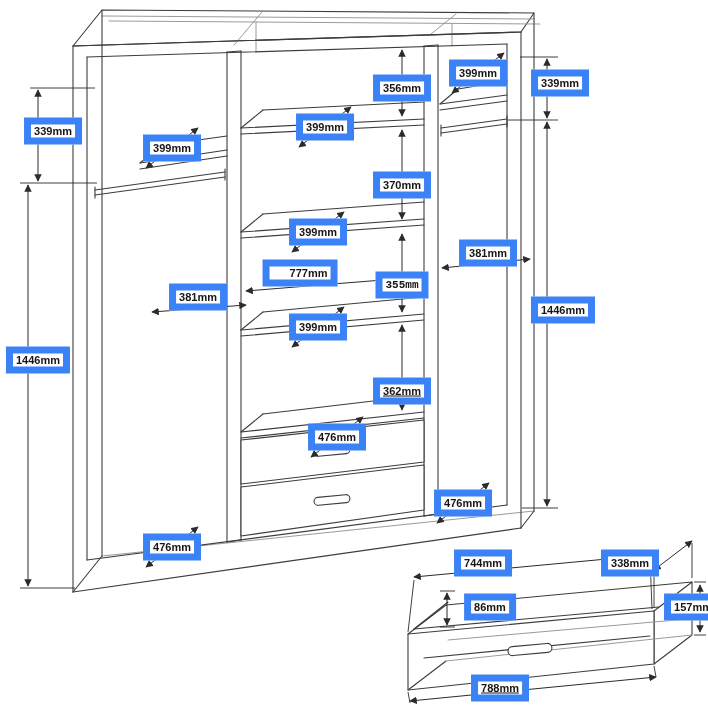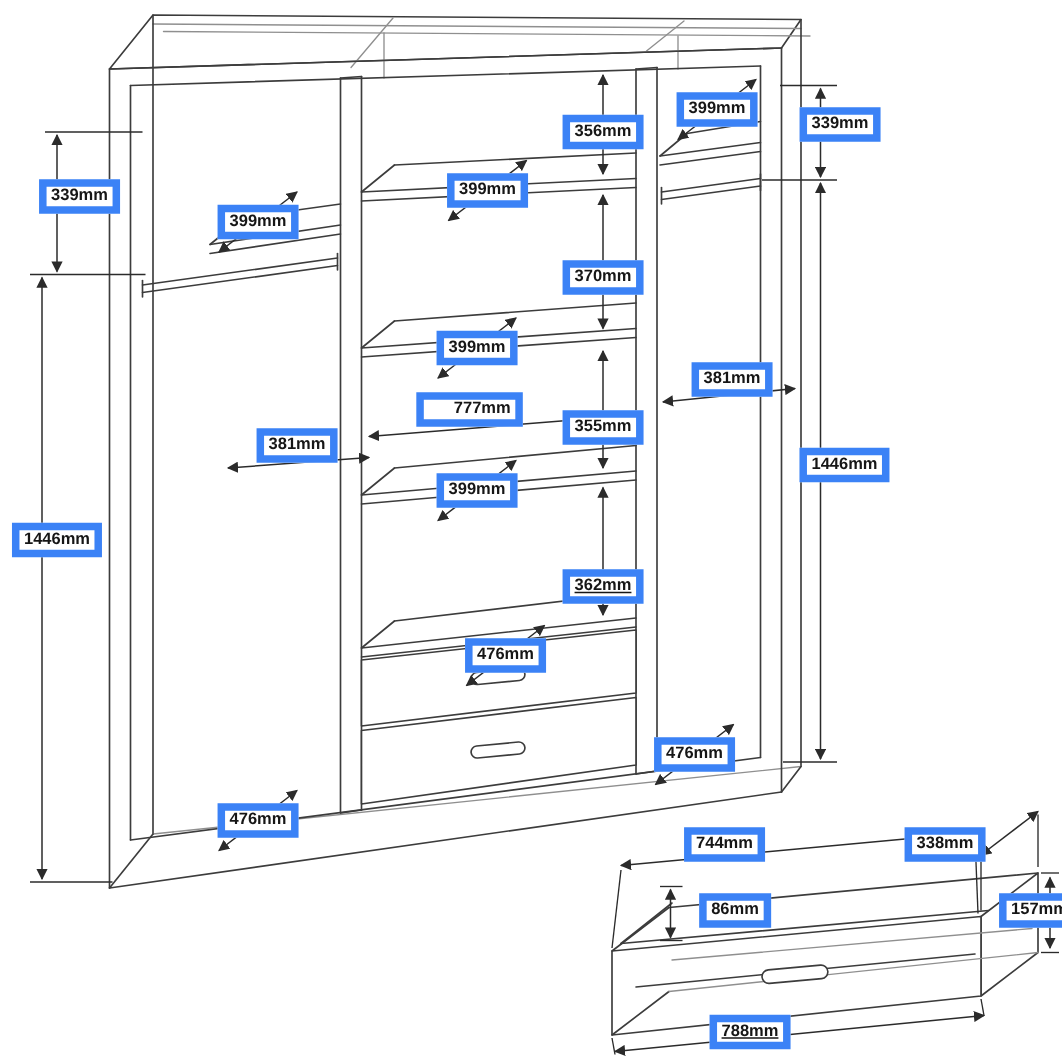--- a/index.html
+++ b/index.html
@@ -9,21 +9,21 @@
     height: 708px;
     background: #ffffff;
     overflow: hidden;
     font-family: "Liberation Sans", sans-serif;
   }
   .stage svg { position: absolute; left: 0; top: 0; }
   .lbl {
     position: absolute;
     transform: translate(-50%, -50%);
     background: #ffffff;
-    border: 5px solid #3b82f6;
+    border: 7px solid #3b82f6;
     padding: 0 3px;
     font: bold 11px/13px "Liberation Sans", sans-serif;
     color: #161616;
     white-space: nowrap;
   }
   .s   { fill: none; stroke: #3c3c3c; stroke-width: 1.1; stroke-linecap: round; stroke-linejoin: round; }
   .f   { fill: #ffffff; stroke: #3c3c3c; stroke-width: 1.1; stroke-linejoin: round; }
   .lt  { fill: none; stroke: #8f8f8f; stroke-width: 0.9; stroke-linecap: round; }
   .dim { fill: none; stroke: #2b2b2b; stroke-width: 1;
          marker-start: url(#ah); marker-end: url(#ah); }
@@ -207,22 +207,22 @@
   <div class="lbl" style="left:53px;  top:131px;">339mm</div>
   <div class="lbl" style="left:38px;  top:360px;">1446mm</div>
   <div class="lbl" style="left:172px; top:148px;">399mm</div>
   <div class="lbl" style="left:198px; top:297px;">381mm</div>
   <div class="lbl" style="left:172px; top:547px;">476mm</div>
 
   <div class="lbl" style="left:402px; top:88px;">356mm</div>
   <div class="lbl" style="left:325px; top:127px;">399mm</div>
   <div class="lbl" style="left:402px; top:185px;">370mm</div>
   <div class="lbl" style="left:318px; top:232px;">399mm</div>
-  <div class="lbl" style="left:313px; top:273px;padding-left:20px;">777mm</div>
-  <div class="lbl" style="left:402px; top:285px;">355mm</div>
+  <div class="lbl" style="left:300px; top:273px;padding-left:20px;">777mm</div>
+  <div class="lbl" style="left:402px; top:285px;font-family:Liberation Mono, monospace;">355mm</div>
   <div class="lbl" style="left:318px; top:327px;">399mm</div>
   <div class="lbl" style="left:402px; top:391px;text-decoration:underline;">362mm</div>
   <div class="lbl" style="left:337px; top:437px;">476mm</div>
 
   <div class="lbl" style="left:478px; top:73px;">399mm</div>
   <div class="lbl" style="left:560px; top:83px;">339mm</div>
   <div class="lbl" style="left:488px; top:253px;">381mm</div>
   <div class="lbl" style="left:563px; top:310px;">1446mm</div>
   <div class="lbl" style="left:463px; top:503px;">476mm</div>
 

